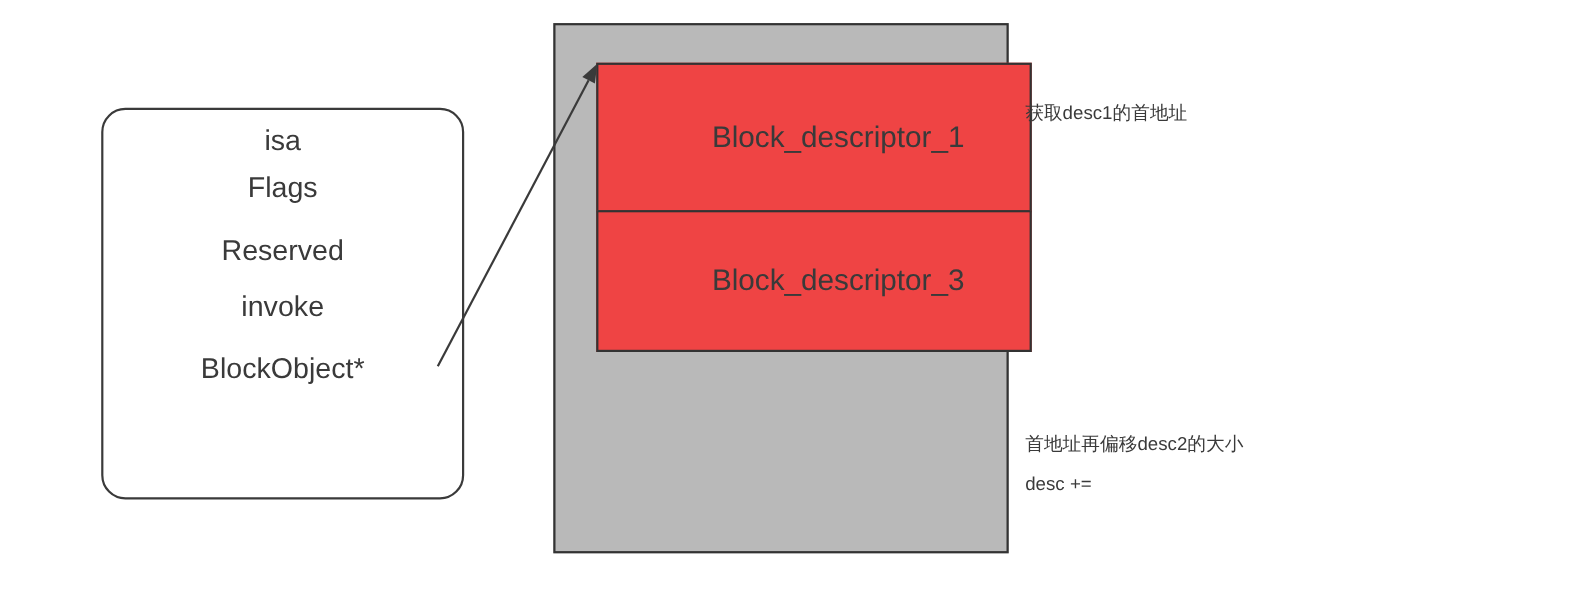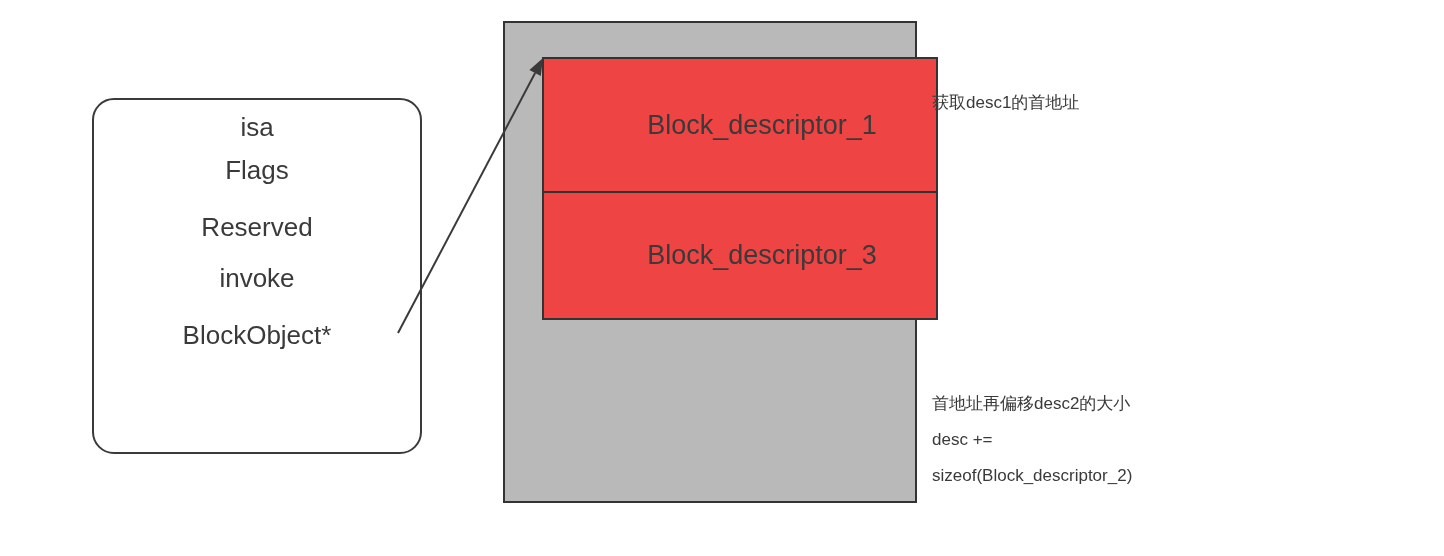--- a/index.html
+++ b/index.html
@@ -123,16 +123,15 @@
     <line x1="398" y1="333" x2="535.1" y2="73" stroke="#3a3a3a" stroke-width="2"></line>
     <polygon points="543,58 540.8,76.0 529.4,70.0" fill="#3a3a3a"></polygon>
   </svg>
 
   <div class="annotation a1">
     <div>获取desc1的首地址</div>
   </div>
   <div class="annotation a3">
     <div>首地址再偏移desc2的大小</div>
     <div>desc +=</div>
-    <div>sizeof(Block_descriptor_2)</div>
   </div>
 
 </div>
 
 </body></html>

